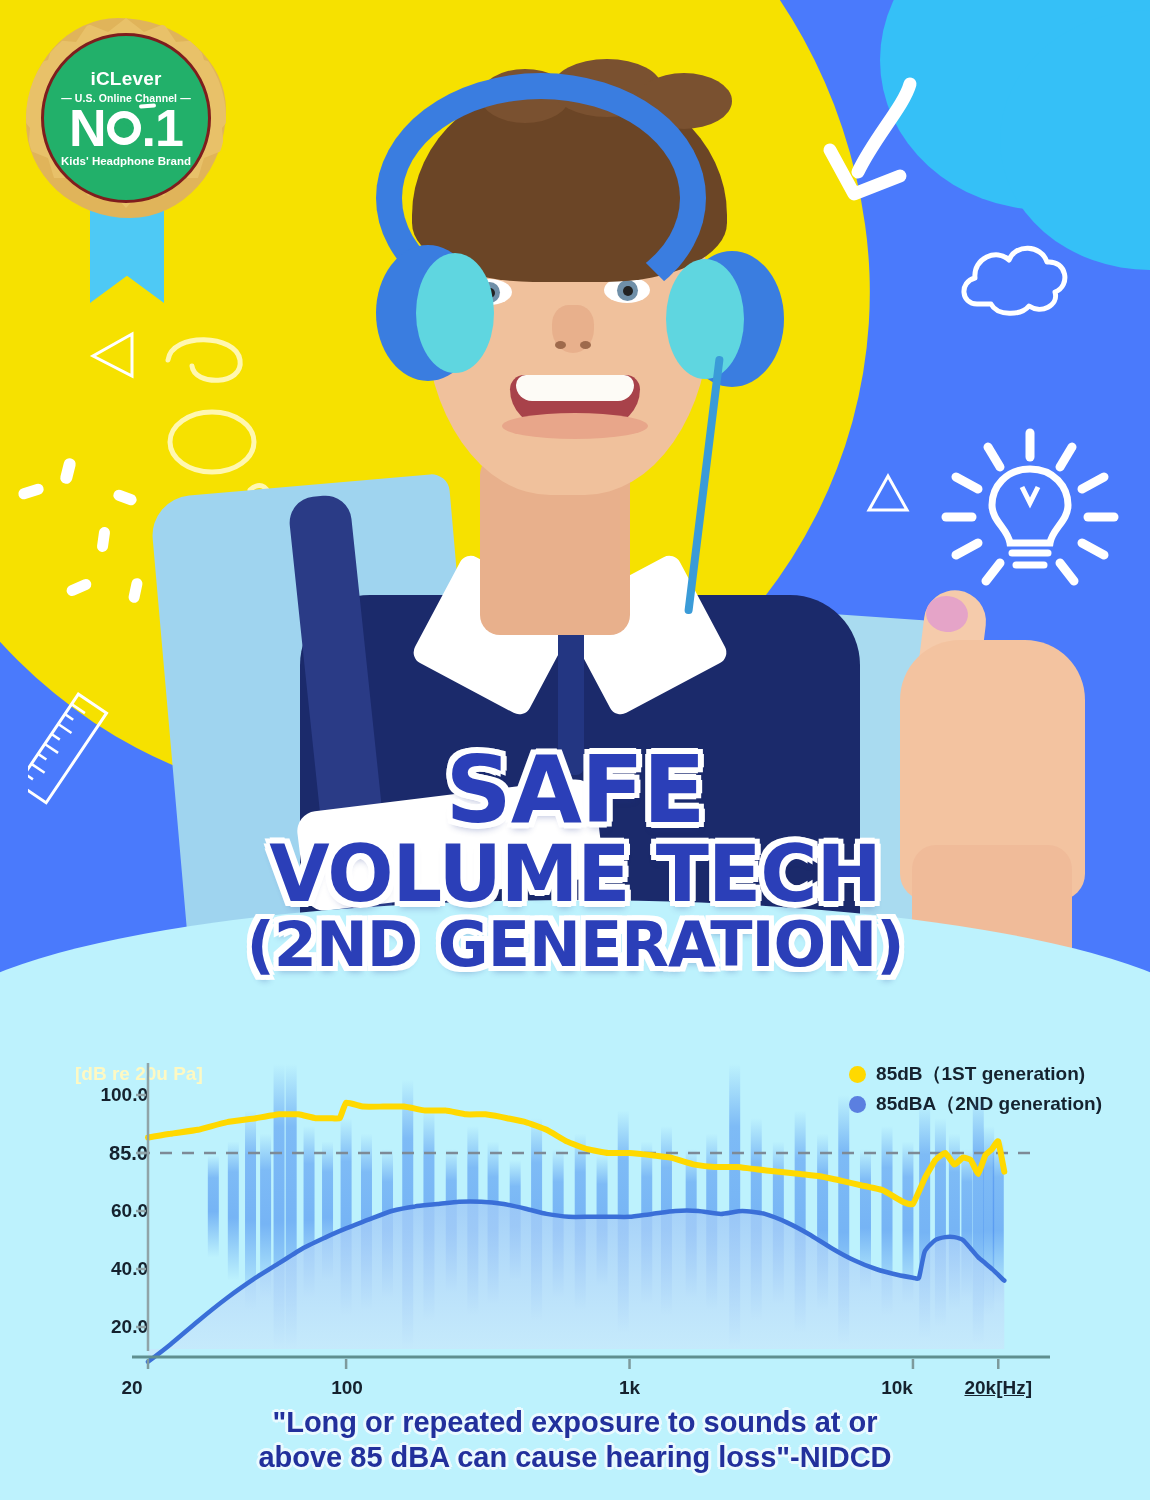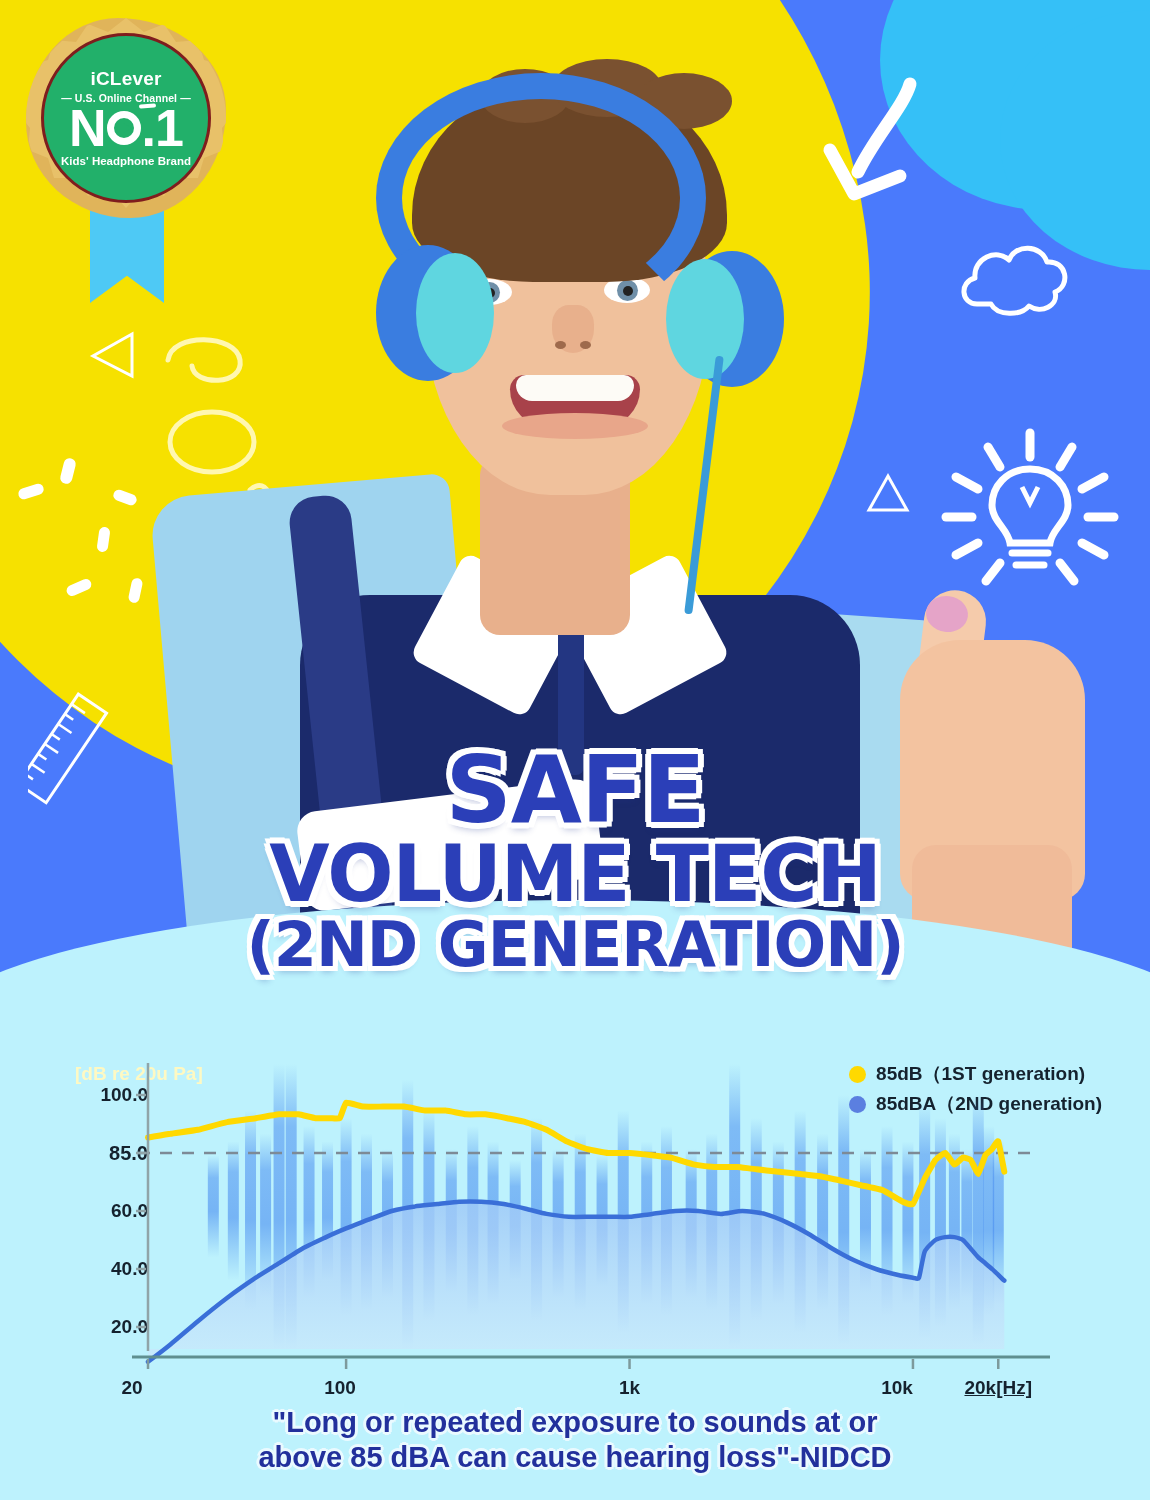--- a/index.html
+++ b/index.html
@@ -429,21 +429,21 @@
         <line x1="136" y1="214" x2="146" y2="214" stroke="#90a4a8" stroke-width="2.5"></line>
         <line x1="136" y1="272" x2="146" y2="272" stroke="#90a4a8" stroke-width="2.5"></line>
         <line x1="148" y1="304" x2="148" y2="314" stroke="#7d9a9c" stroke-width="2.5"></line>
         <line x1="346.10402868326196" y1="304" x2="346.10402868326196" y2="314" stroke="#7d9a9c" stroke-width="2.5"></line>
         <line x1="629.5268185803039" y1="304" x2="629.5268185803039" y2="314" stroke="#7d9a9c" stroke-width="2.5"></line>
         <line x1="912.9496084773458" y1="304" x2="912.9496084773458" y2="314" stroke="#7d9a9c" stroke-width="2.5"></line>
         <line x1="998.2683696911258" y1="304" x2="998.2683696911258" y2="314" stroke="#7d9a9c" stroke-width="2.5"></line>
       </svg>
     <div id="xlabels">
         <div class="xtick" style="left: 132px; top: 322px;">20</div>
-        <div class="xtick" style="left: 340px; top: 322px;">100</div>
+        <div class="xtick" style="left: 347px; top: 322px;">100</div>
         <div class="xtick" style="left: 629.527px; top: 322px;">1k</div>
         <div class="xtick" style="left: 865px; top: 322px; margin-left: 32px;">10k</div>
         <div class="xtick" style="left: 998.268px; top: 322px; text-decoration: underline;">20k[Hz]</div>
       </div>
 
   </div>
 
   <div class="caption">
     <div>"Long or repeated exposure to sounds at or</div>
     <div>above 85 dBA can cause hearing loss"-NIDCD</div>

